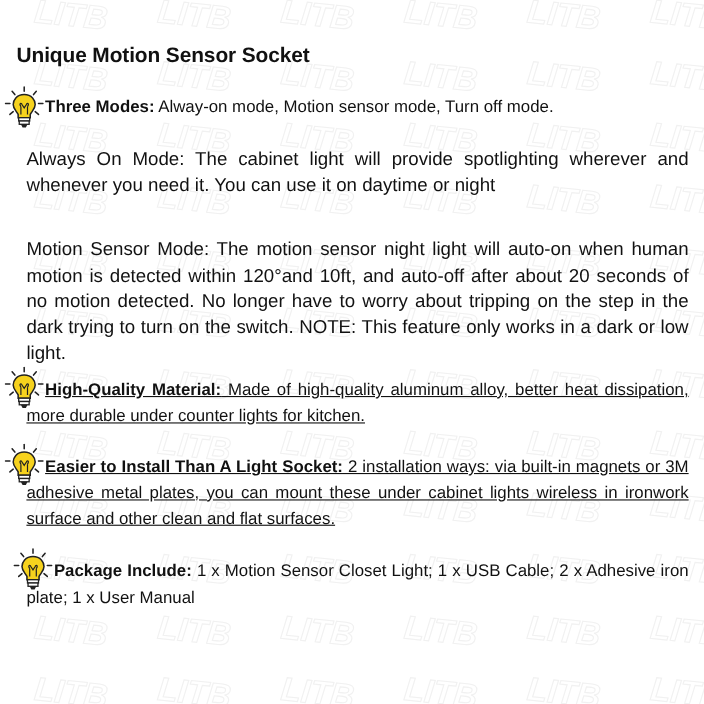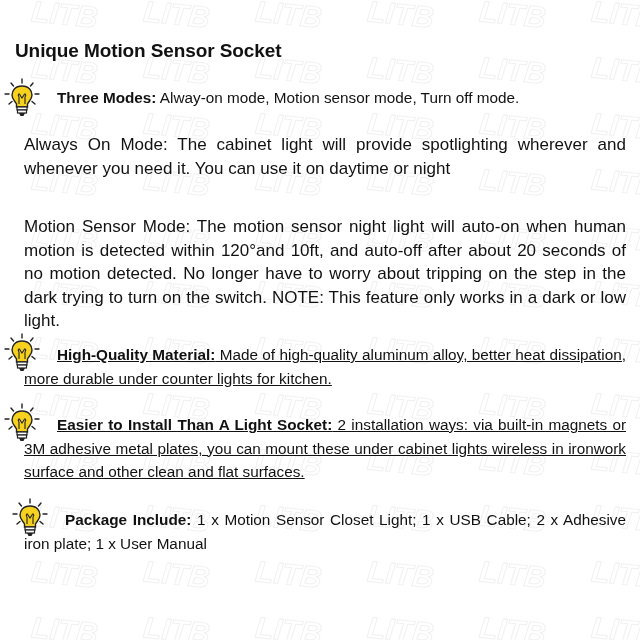--- a/index.html
+++ b/index.html
@@ -23,21 +23,21 @@
     .title {
       position: absolute; left: 15px; top: 40px;
       font-size: 19px; font-weight: bold; color: #111;
       letter-spacing: -0.1px;
     }
     .feature {
       position: absolute; left: 24px; width: 602px;
       font-size: 15.3px; line-height: 23.5px; text-align: justify;
       font-family: "Liberation Sans", sans-serif;
     }
-    .feature .bold { font-weight: bold; margin-left: 16px; }
+    .feature .bold { font-weight: bold; }
     .bulb {
       position: absolute; width: 36px; height: 40px;
     }
     .para {
       position: absolute; left: 24px; width: 602px;
       font-size: 17px; line-height: 23.5px; text-align: justify;
       text-align-last: left;
     }
     .indent { display: inline-block; width: 17px; }
   </style>

